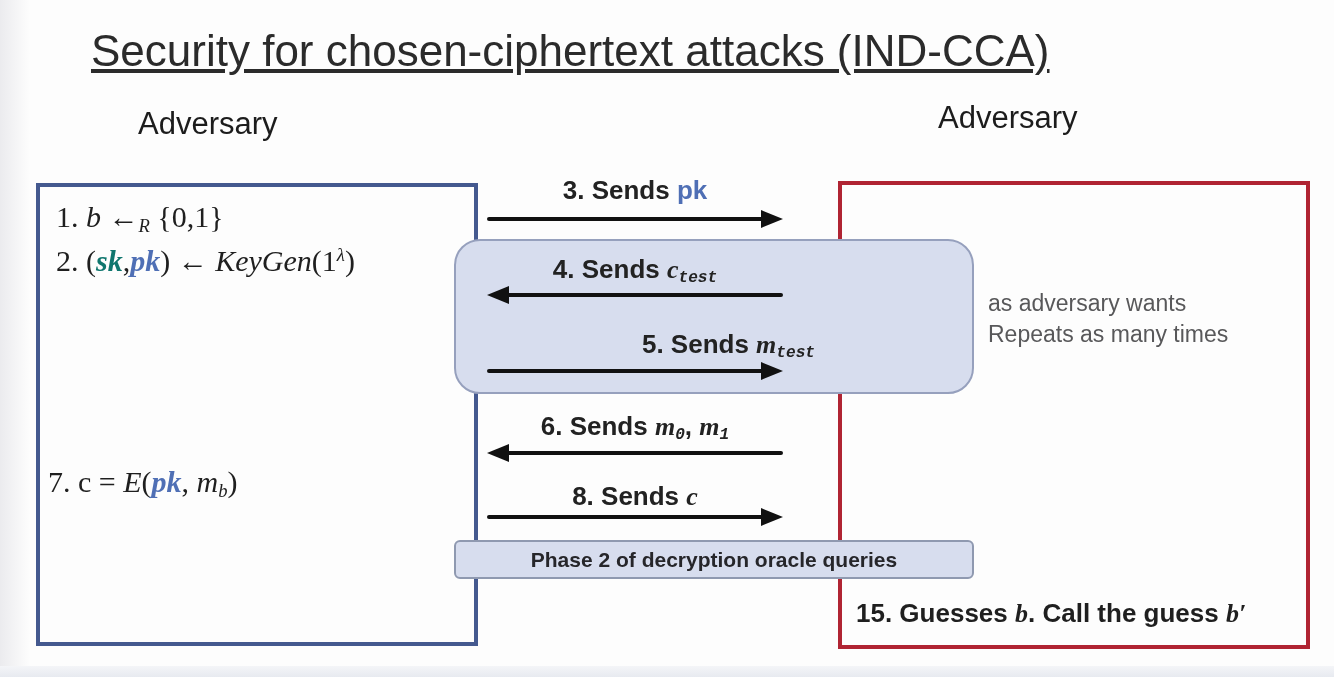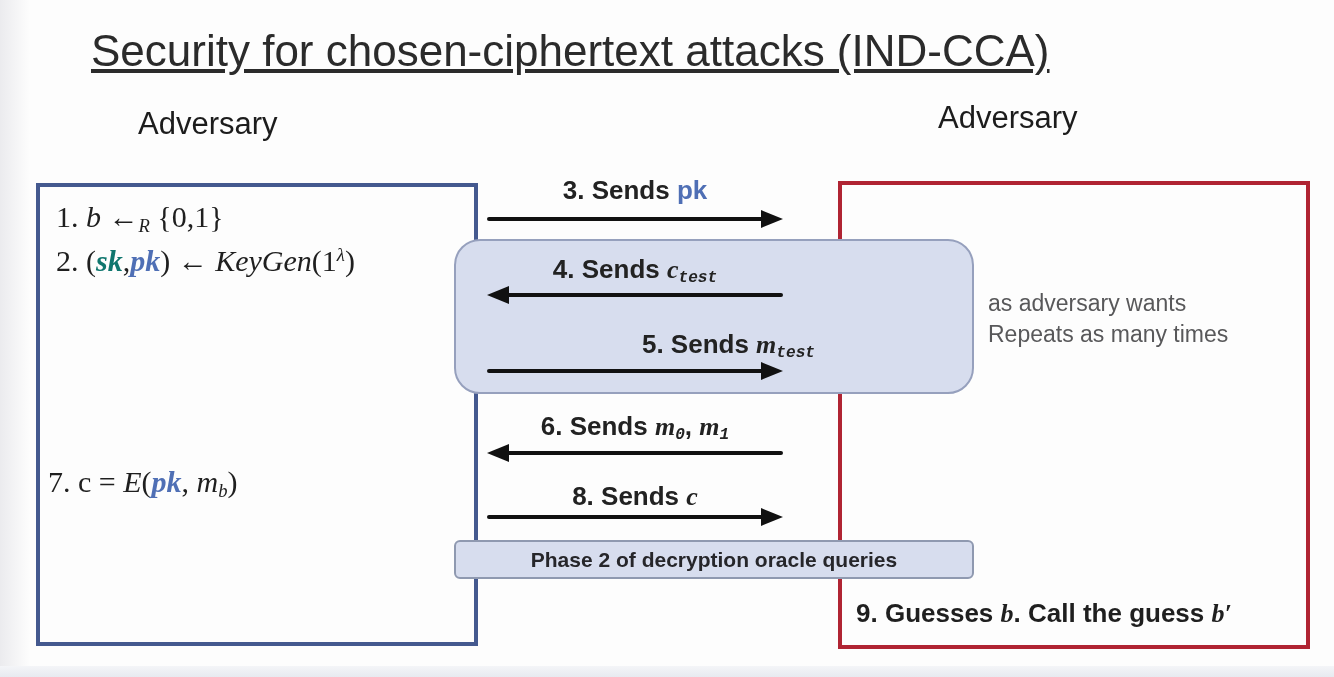--- a/index.html
+++ b/index.html
@@ -176,17 +176,17 @@
     <div class="shaft"></div>
     <div class="head"></div>
   </div>
 
   <div class="repeat-note">
     <div>as adversary wants</div>
     <div>Repeats as many times</div>
   </div>
 
   <div class="guess-line">
-    <span>9. Guesses </span><span class="mvar">b</span><span>. Call the guess </span><span class="mvar">b′</span>
+    <span>15. Guesses </span><span class="mvar">b</span><span>. Call the guess </span><span class="mvar">b′</span>
   </div>
 
   <div class="edge-bottom"></div>
 </div>
 
 </body></html>

